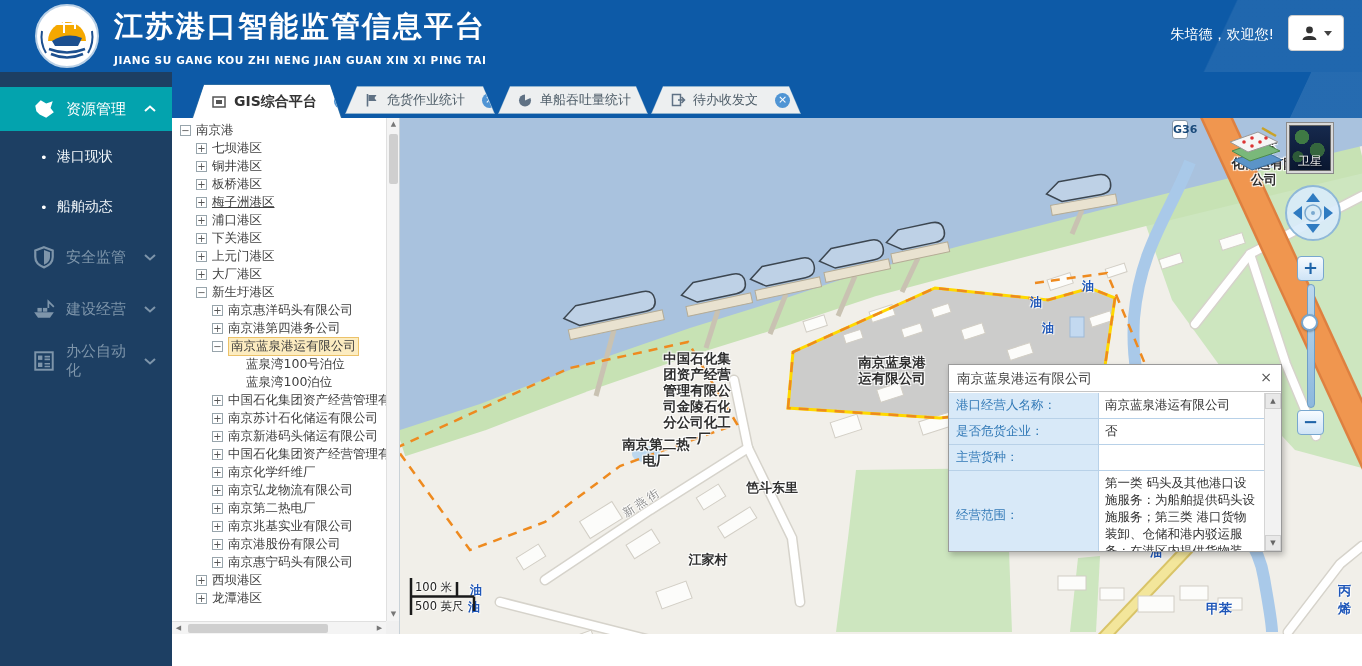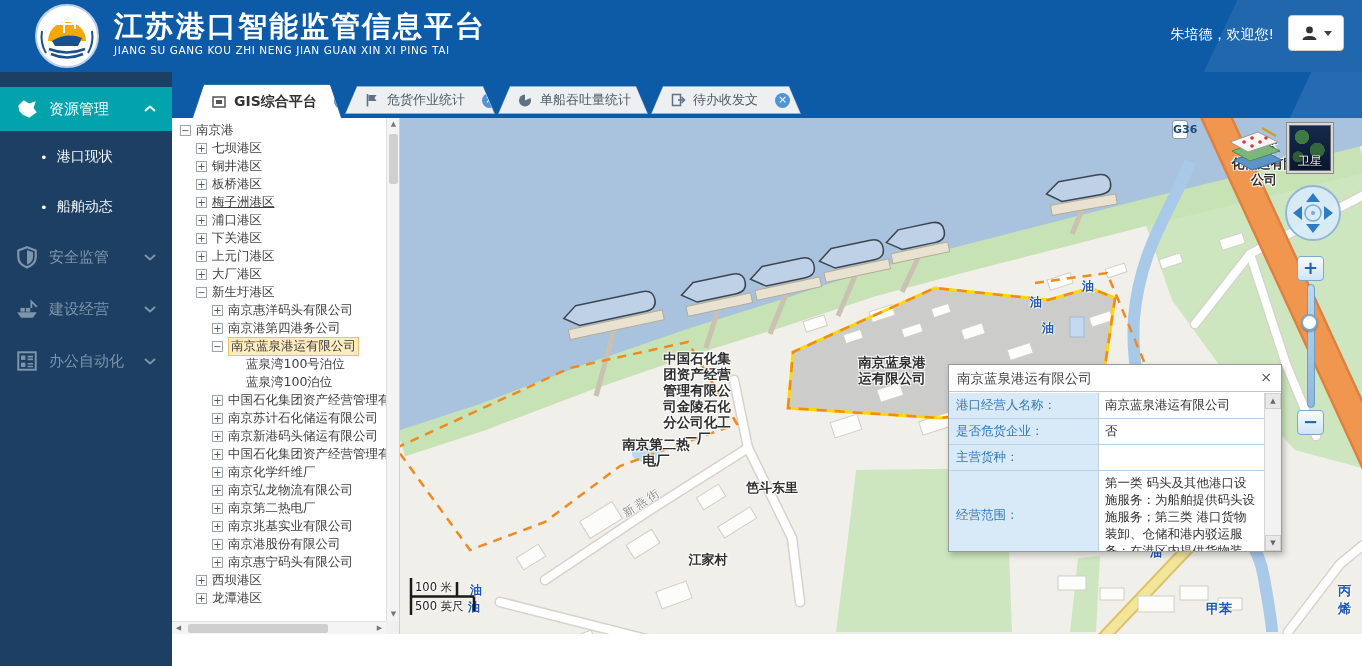--- a/index.html
+++ b/index.html
@@ -7,29 +7,29 @@
   body{font-family:"DejaVu Sans","Liberation Sans",sans-serif}
   #app{position:relative;width:1362px;height:666px;background:#fff;overflow:hidden}
 
   
   #header{position:absolute;left:0;top:0;width:1362px;height:72px;background:#0d5aa7;z-index:30}
   #header::after{content:"";position:absolute;right:0;top:0;width:320px;height:100%;
     background:linear-gradient(115deg,transparent 55%,rgba(255,255,255,.08) 55.5%)}
   #logo{position:absolute;left:34px;top:3px;width:66px;height:66px}
   #htitle{position:absolute;left:114px;top:8px;color:#fff}
   #htitle .t1{font-size:29px;font-weight:bold;letter-spacing:2px;line-height:36px}
-  #htitle .t2{font-size:10.5px;font-weight:normal;letter-spacing:.6px;margin-top:0}
+  #htitle .t2{font-size:10.5px;font-weight:bold;letter-spacing:.6px;margin-top:10px}
   #welcome{position:absolute;right:88px;top:26px;color:#fff;font-size:14px}
   #userbtn{position:absolute;right:18px;top:15px;width:56px;height:36px;background:#fff;border:1px solid #c9c9c9;
     border-radius:4px;display:flex;align-items:center;justify-content:center;gap:6px;cursor:pointer}
   #userbtn .caret{width:0;height:0;border-left:4px solid transparent;border-right:4px solid transparent;border-top:5px solid #333}
 
   
   #sidebar{position:absolute;left:0;top:72px;width:172px;height:594px;background:#1d3f63;z-index:20}
-  .grow{display:flex;align-items:center;gap:10px;padding-left:15px;height:24px;color:#7e95aa;font-size:15px;cursor:pointer}
+  .grow{display:flex;align-items:center;gap:10px;padding-left:32px;height:24px;color:#7e95aa;font-size:15px;cursor:pointer}
   .grow .glabel{flex:1}
   .grow .chev{margin-right:16px;flex:none}
   .grow.active{height:44px;background:#03a3ae;color:#fff;margin-top:15px}
   .grow.g2{margin-top:28px}
   .sub{margin:14px 0 18px 0}
   .sitem{display:flex;align-items:center;gap:9px;padding-left:40px;height:20px;color:#f2f7fa;font-size:14px;margin-top:14px;cursor:pointer}
   .sitem:first-child{margin-top:16px}
   .sitem .bullet::before{content:"•";color:#fff;font-size:13px}
   .gicon{width:24px;height:24px;flex:none}
 

